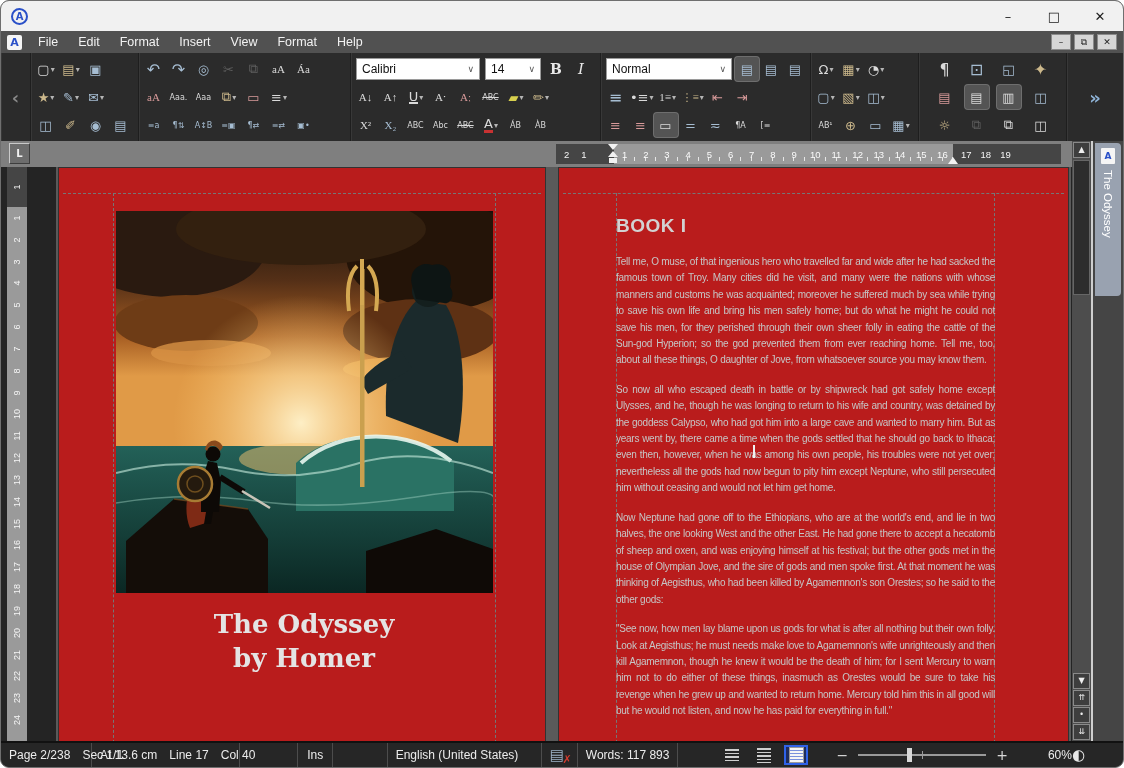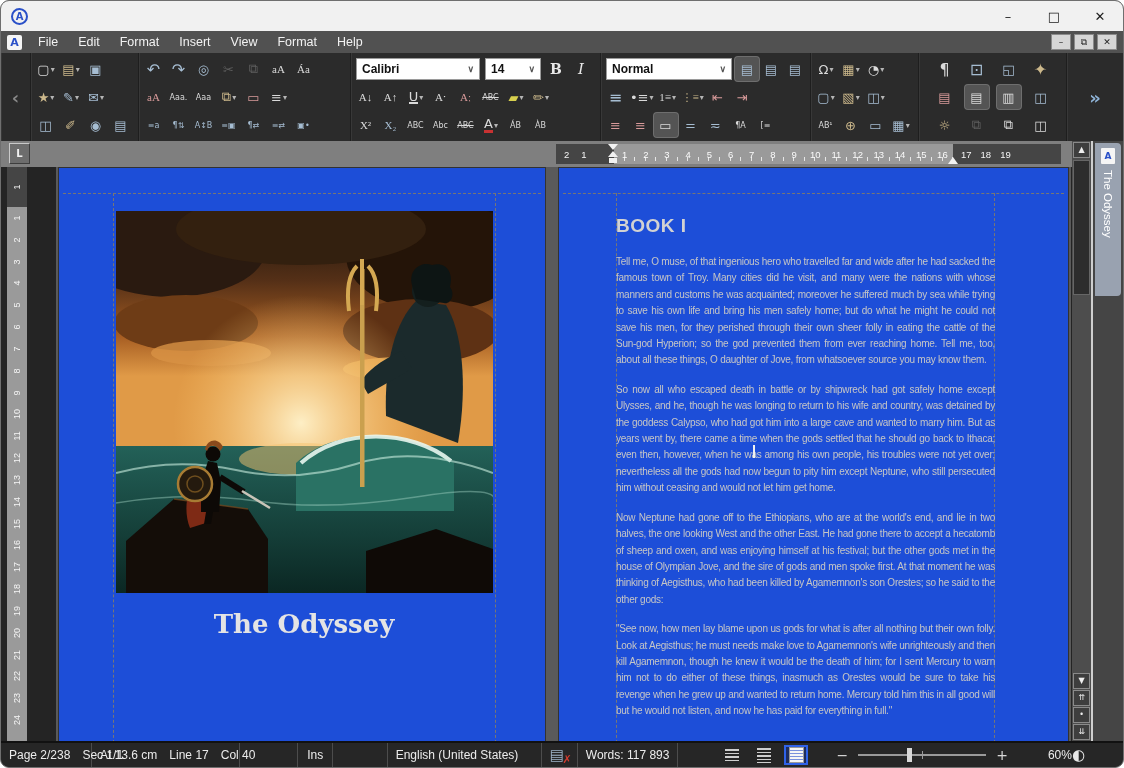--- a/index.html
+++ b/index.html
@@ -40,21 +40,21 @@
           color:#c3cdd6; font:13px "DejaVu Sans",sans-serif; }
   .tbtn .dd { font-size:8px; color:#b5b5b5; margin-left:1px; }
   .tbtn.active { background:#545454; box-shadow:0 0 0 1px #6e6e6e; }
   .c-blue { color:#a6bdd2; } .c-tan { color:#cdb98c; } .c-pink { color:#d89a9a; }
   .c-wht { color:#dadada; } .c-dis { color:#5e5e5e; } .c-yel { color:#d8d04e; }
   .big { font-size:16px; } .small { font-size:11px;font-family:Liberation Serif, serif; } .tiny { font-size:8px; letter-spacing:0; }
   .strike { text-decoration:line-through; }
   .u-line { border-bottom:2px solid #dadada; line-height:11px; }
   .u-red { border-bottom:3px solid #c83232; line-height:12px; }
   .combo { height:22px; background:#ffffff; border:1px solid #9a9a9a; display:flex; align-items:center;
-           justify-content:space-between; padding:0 5px; font-size:12px; color:#111; margin:0 2px;font-weight:bold; }
+           justify-content:space-between; padding:0 5px; font-size:12px; color:#111; margin:0 2px; }
   .combo .chev { color:#555; font-size:9px; }
   .bi { font:bold 14px "DejaVu Serif",serif; color:#e8e8e8; width:24px; text-align:center; }
   .bi.it { font-style:italic; font-weight:normal; font-size:15px; }
 
   
   .rulerrow { position:absolute; left:0; top:140px; width:1072px; height:26px; background:#7f7f7f; }
   .tabsel { position:absolute; left:8px; top:2px; width:21px; height:21px; background:#6d6d6d;
             border:1px solid #c9c9c9; border-right-color:#3e3e3e; border-bottom-color:#3e3e3e;
             color:#f0f0f0; font:bold 10px/19px "DejaVu Sans",sans-serif; text-align:center; }
   .hruler { position:absolute; left:555px; top:3px; width:505px; height:20px; display:flex; }
@@ -72,21 +72,21 @@
   .ind-marker .t2 { position:absolute; left:0; top:7px; border-left:5px solid transparent; border-right:5px solid transparent; border-bottom:6px solid #f2f2f2; }
   .ind-marker .bx { position:absolute; left:1px; top:14px; width:8px; height:5px; background:#f2f2f2; }
   .rm-marker { position:absolute; left:392px; bottom:0; border-left:5px solid transparent; border-right:5px solid transparent; border-bottom:7px solid #f2f2f2; }
 
   
   .docarea { position:absolute; left:0; top:166px; width:1072px; height:576px; background:#242424; overflow:hidden; }
   .vruler { position:absolute; left:6px; top:0; bottom:0; width:20px; background:#9a9a9a; }
   .vr-top { height:40px; background:#454545; display:flex; align-items:center; justify-content:center; }
   .vr-top span, .vnum { color:#f5f5f5; font-size:9px; transform:rotate(-90deg); }
   .vnum { height:21.83px; width:20px; display:flex; align-items:center; justify-content:center; }
-  .page { position:absolute; top:0; bottom:-20px; background:#1d4ed8; box-shadow:inset 0 0 0 1px #323232; }
+  .page { position:absolute; top:0; bottom:-20px; background:#b91c1c; box-shadow:inset 0 0 0 1px #323232; }
   .page-left { left:55px; width:490px; border-left:2px solid #5a5a5a; }
   .page-gap { position:absolute; left:545px; width:12px; top:0; bottom:0; background:#5a5a5a; }
   .page-right { left:557px; width:513px; border-right:2px solid #5a5a5a; }
   .guide-h { position:absolute; left:5px; right:5px; top:26px; border-top:1px dashed #767676; }
   .guide-v { position:absolute; top:26px; bottom:0; border-left:1px dashed #767676; }
   .cover-img { position:absolute; left:58px; top:44px; width:377px; height:382px; }
   .cover-title { position:absolute; left:55px; width:382px; top:440px; text-align:center;
                  font:bold 26px/34px "DejaVu Serif",serif; color:#e4e4e4; }
   .book-head { position:absolute; left:58px; top:48px; font:bold 19px "Liberation Sans",sans-serif;
                color:#d2d2d2; letter-spacing:.5px; }
@@ -687,20 +687,21 @@
           <circle cx="97" cy="243" r="7.5" fill="#0d0906"></circle>
           <path d="M89,238 C92,227 103,227 107,236 L104,240 C100,233 93,233 91,240 Z" fill="#8a4a1c"></path>
           <path d="M104,266 L128,281" stroke="#0d0906" stroke-width="6"></path>
           <path d="M126,280 L154,297" stroke="#c9c4b8" stroke-width="2.5"></path>
           <circle cx="79" cy="273" r="17" fill="#241a0e" stroke="#a87c34" stroke-width="2.5"></circle>
           <circle cx="79" cy="273" r="8" fill="none" stroke="#6e4e1e" stroke-width="1.5"></circle>
         </svg>
       </div>
       <div class="cover-title">
         <div>The Odyssey</div>
+        <div>by Homer</div>
       </div>
     </div>
 
     <div class="page-gap"></div>
 
     <div class="page page-right">
       <div class="guide-h"></div>
       <div class="guide-v" style="left:58px"></div>
       <div class="guide-v" style="left:436px"></div>
       <div class="book-head">BOOK I</div>

